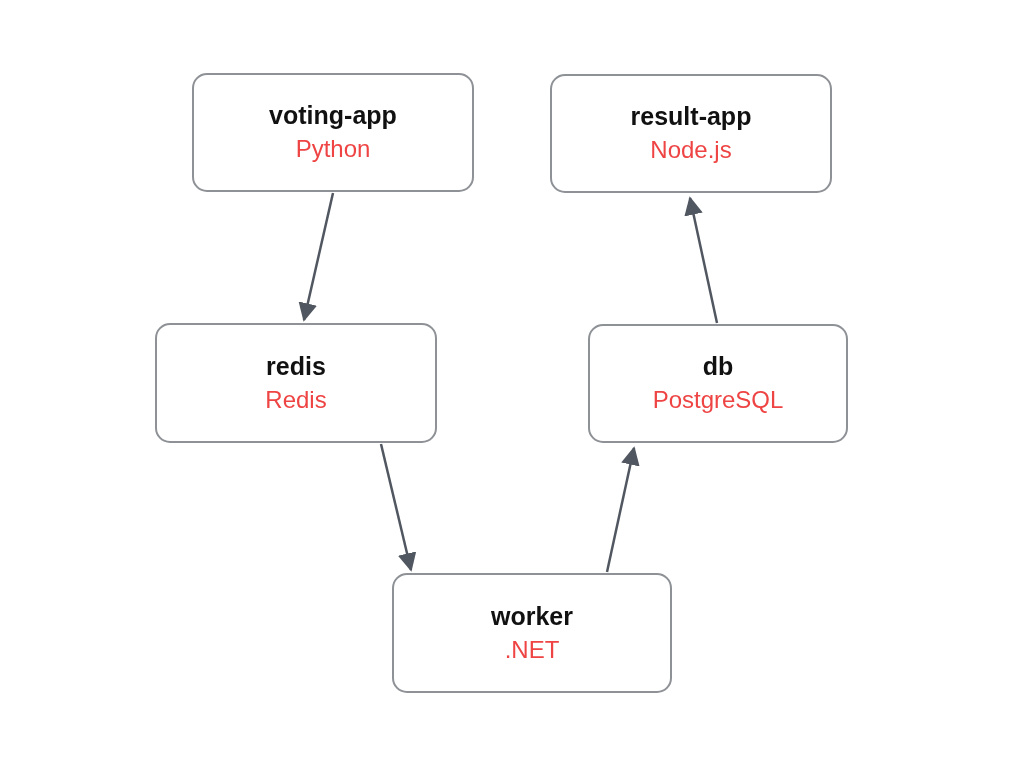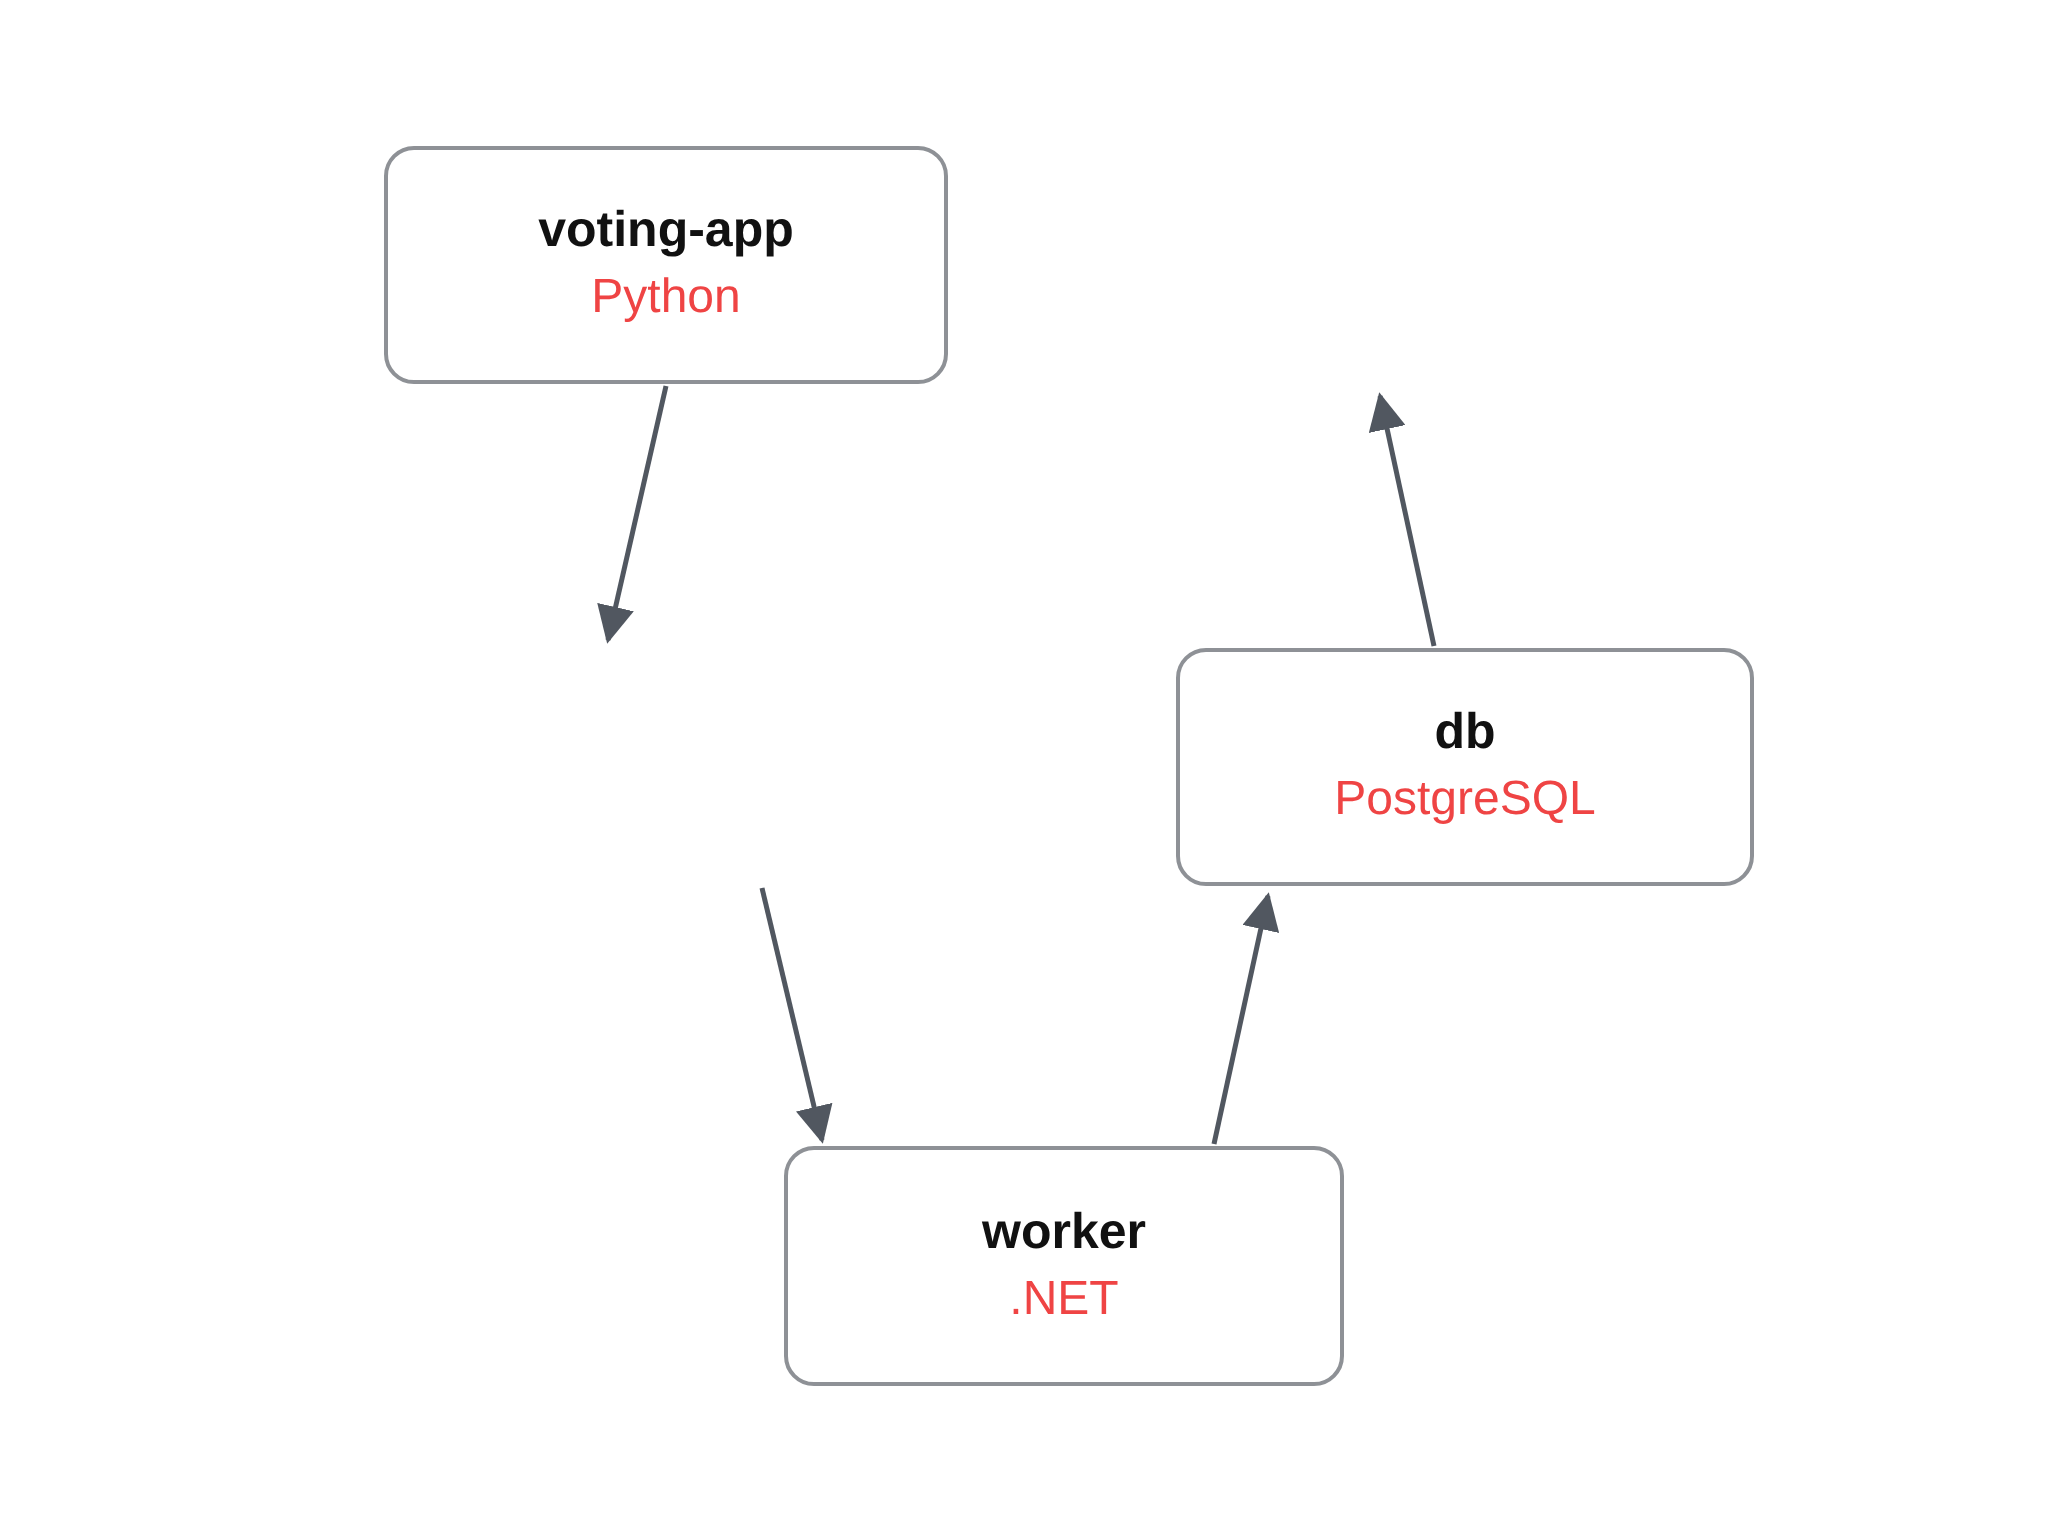--- a/index.html
+++ b/index.html
@@ -44,21 +44,21 @@
   .node .sublabel {
     font-size: 24px;
     font-weight: normal;
     color: #ef4444;
     line-height: 1.35;
   }
   
   #node-voting-app { left: 192px; top: 73px;  width: 282px; height: 119px; }
   #node-result-app { left: 550px; top: 74px;  width: 282px; height: 119px; }
   #node-redis      { left: 155px; top: 323px; width: 282px; height: 120px; }
-  #node-db         { left: 588px; top: 324px; width: 289px; height: 119px; }
+  #node-db         { left: 588px; top: 324px; width: 260px; height: 119px; }
   #node-worker     { left: 392px; top: 573px; width: 280px; height: 120px; }
 </style>
 </head>
 <body>
 
 <div class="canvas">
 
   <svg class="edges-layer" width="1024" height="768" viewBox="0 0 1024 768" xmlns="http://www.w3.org/2000/svg">
     <defs>
       <marker id="arrowhead" viewBox="0 0 10 10" refX="9" refY="5" markerWidth="7.5" markerHeight="7.5" orient="auto">
@@ -69,21 +69,29 @@
     <line x1="381" y1="444" x2="411" y2="570" stroke-width="2.5" marker-end="url(#arrowhead)" stroke="#515760"></line>
     <line x1="607" y1="572" x2="634" y2="448" stroke-width="2.5" marker-end="url(#arrowhead)" stroke="#515760"></line>
     <line x1="717" y1="323" x2="690" y2="198" stroke-width="2.5" marker-end="url(#arrowhead)" stroke="#515760"></line>
   </svg>
 
   <div class="node" id="node-voting-app">
     <div class="label">voting-app</div>
     <div class="sublabel">Python</div>
   </div>
 
+  <div class="node" id="node-result-app">
+    <div class="label">result-app</div>
+    <div class="sublabel">Node.js</div>
+  </div>
 
+  <div class="node" id="node-redis">
+    <div class="label">redis</div>
+    <div class="sublabel">Redis</div>
+  </div>
 
   <div class="node" id="node-db">
     <div class="label">db</div>
     <div class="sublabel">PostgreSQL</div>
   </div>
 
   <div class="node" id="node-worker">
     <div class="label">worker</div>
     <div class="sublabel">.NET</div>
   </div>

